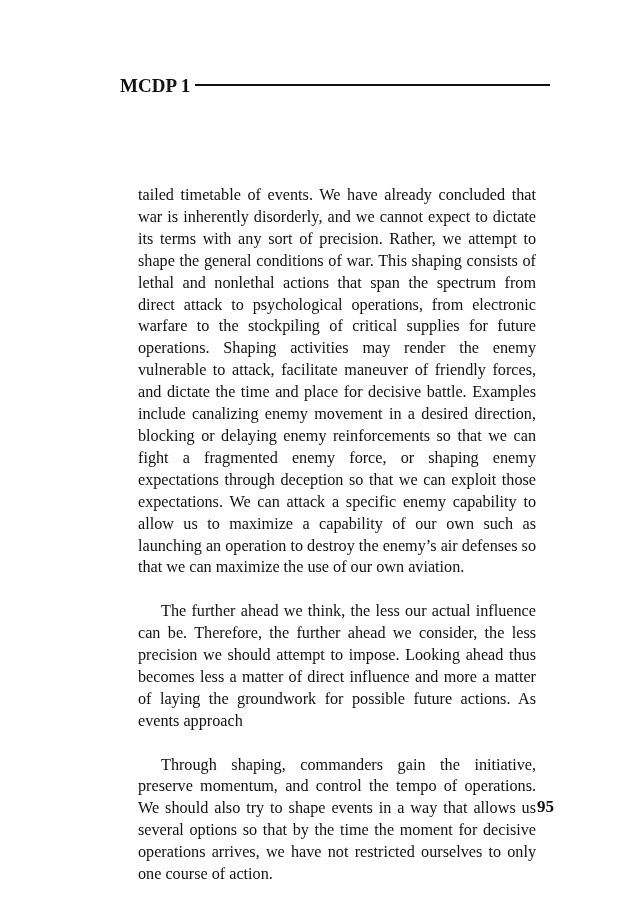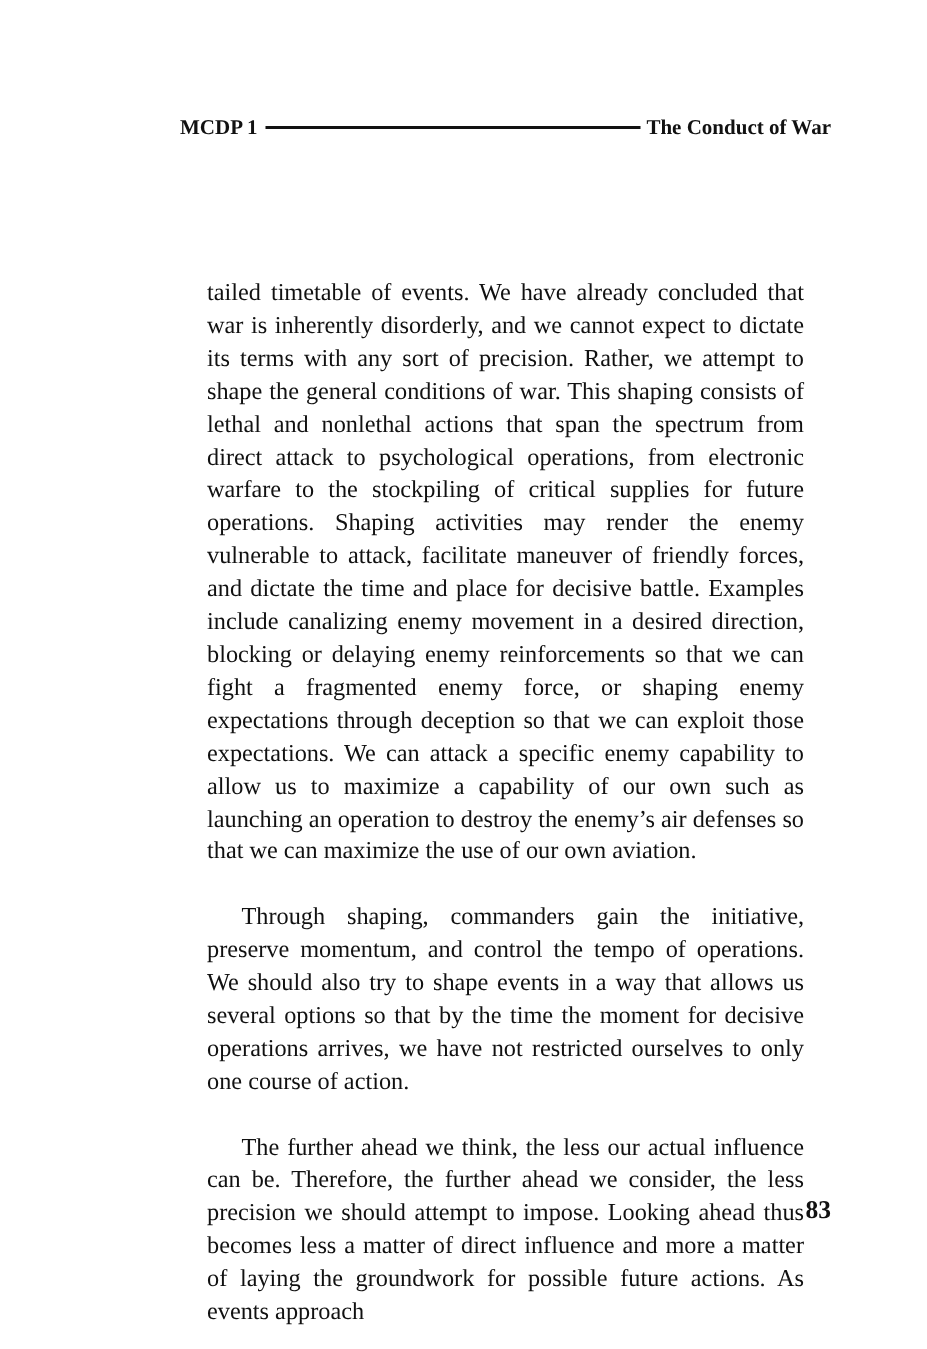--- a/index.html
+++ b/index.html
@@ -17,21 +17,21 @@
     }
     .header {
       position: absolute;
       left: 120px;
       top: 74px;
       width: 434px;
       height: 24px;
       display: flex;
       align-items: center;
       font-weight: bold;
-      font-size: 14px;
+      font-size: 19px;
       white-space: nowrap;
     }
     .header .rule {
       flex: 1;
       height: 0;
       border-top: 2px solid #111111;
       margin: 0 4px 0 5px;
       position: relative;
       top: -1px;
     }
@@ -63,22 +63,21 @@
       font-weight: bold;
       font-size: 17px;
     }
   </style>
 </head>
 <body>
 
 <div class="header">
   <span>MCDP 1</span>
   <span class="rule"></span>
-  <span>The Conduct of War</span>
 </div>
 
 <div class="body-text">
   <p>tailed timetable of events. We have already concluded that war is inherently disorderly, and we cannot expect to dictate its terms with any sort of precision. Rather, we attempt to shape the general conditions of war. This shaping consists of lethal and nonlethal actions that span the spectrum from direct attack to psychological operations, from electronic warfare to the stockpiling of critical supplies for future operations. Shaping activities may render the enemy vulnerable to attack, facilitate maneuver of friendly forces, and dictate the time and place for decisive battle. Examples include canalizing enemy movement in a desired direction, blocking or delaying enemy reinforce­ments so that we can fight a fragmented enemy force, or shap­ing enemy expectations through deception so that we can exploit those expectations. We can attack a specific enemy ca­pability to allow us to maximize a capability of our own such as launching an operation to destroy the enemy’s air defenses so that we can maximize the use of our own aviation.</p>
+  <p class="indent">The further ahead we think, the less our actual influence can be. Therefore, the further ahead we consider, the less precision we should attempt to impose. Looking ahead thus becomes less a matter of direct influence and more a matter of laying the groundwork for possible future actions. As events approach</p>
   <p class="indent">Through shaping, commanders gain the initiative, preserve momentum, and control the tempo of operations. We should also try to shape events in a way that allows us several options so that by the time the moment for decisive operations arrives, we have not restricted ourselves to only one course of action.</p>
-  <p class="indent">The further ahead we think, the less our actual influence can be. Therefore, the further ahead we consider, the less precision we should attempt to impose. Looking ahead thus becomes less a matter of direct influence and more a matter of laying the groundwork for possible future actions. As events approach</p>
 </div>
 
-<div class="page-number">83</div>
+<div class="page-number">95</div>
 
 </body></html>

